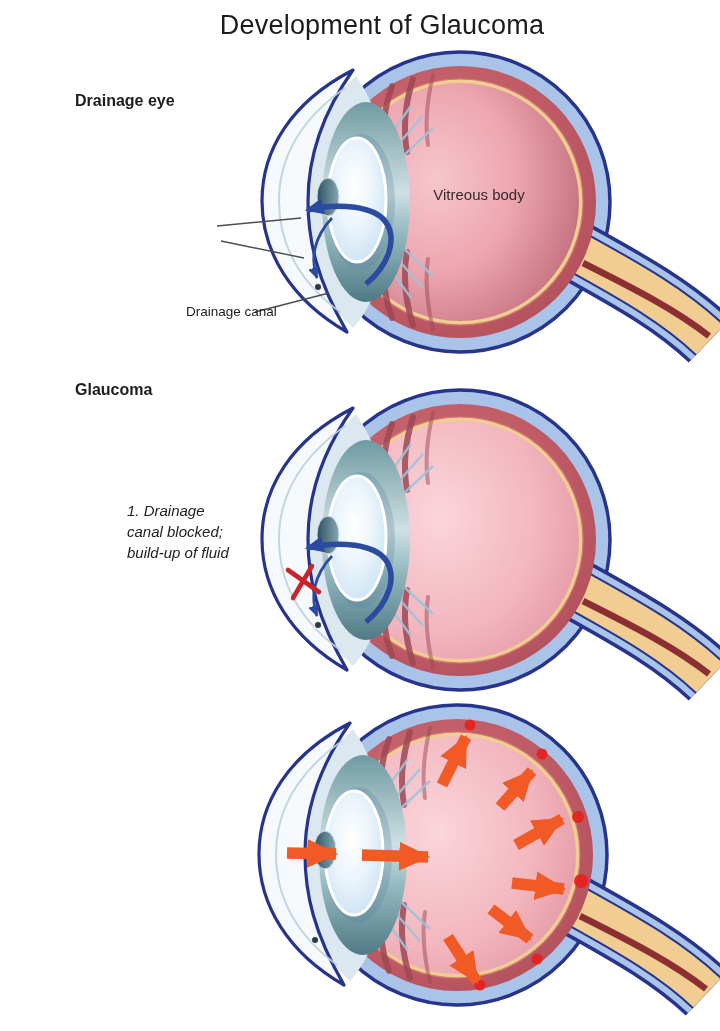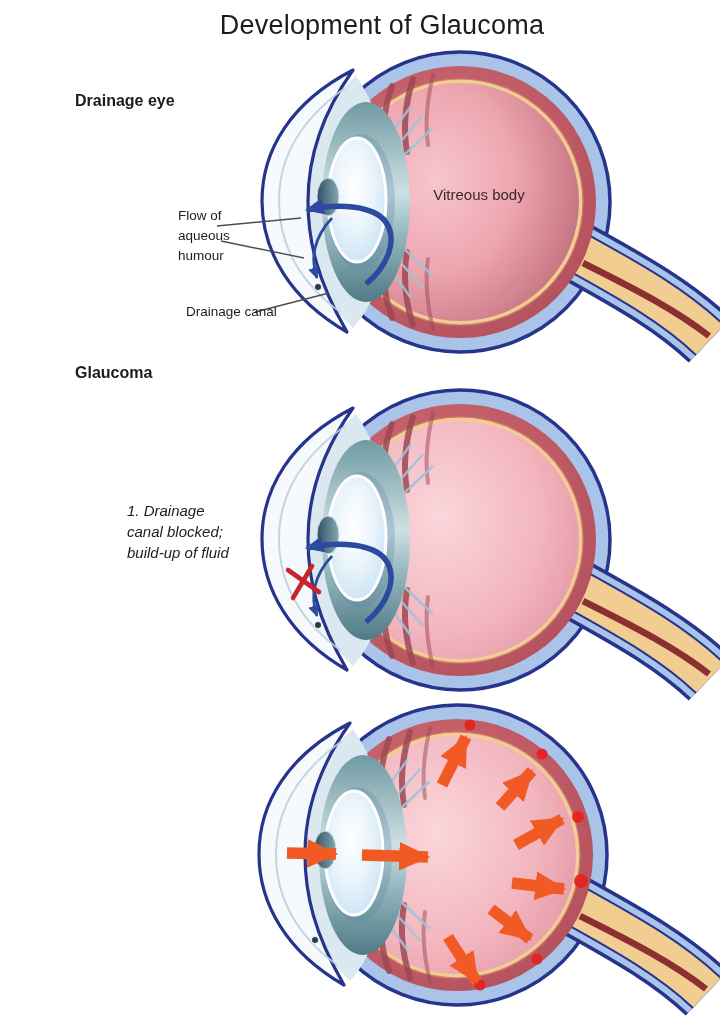--- a/index.html
+++ b/index.html
@@ -180,26 +180,23 @@
       <line x1="217" y1="226" x2="301" y2="218"></line>
       <line x1="221" y1="241" x2="304" y2="258"></line>
       <line x1="255" y1="312" x2="329" y2="293"></line>
     </g>
   </svg>
 
   <div id="title" class="abs label-layer">Development of Glaucoma</div>
 
   <div class="abs label-layer section-heading" style="left:43px;top:92px">Drainage eye</div>
 
-  <div class="abs label-layer anno" style="left:146px;top:206px;width:75px">Flow of
-aqueous
-humour</div>
 
   <div class="abs label-layer anno" style="left:154px;top:302px;width:110px">Drainage canal</div>
 
-  <div class="abs label-layer section-heading" style="left:43px;top:364px">Glaucoma</div>
+  <div class="abs label-layer section-heading" style="left:43px;top:381px">Glaucoma</div>
 
   <div class="abs label-layer caption" style="left:67px;top:500px;width:140px">1. Drainage
 canal blocked;
 build-up of fluid</div>
 
 
 </div>
 
 </body></html>

